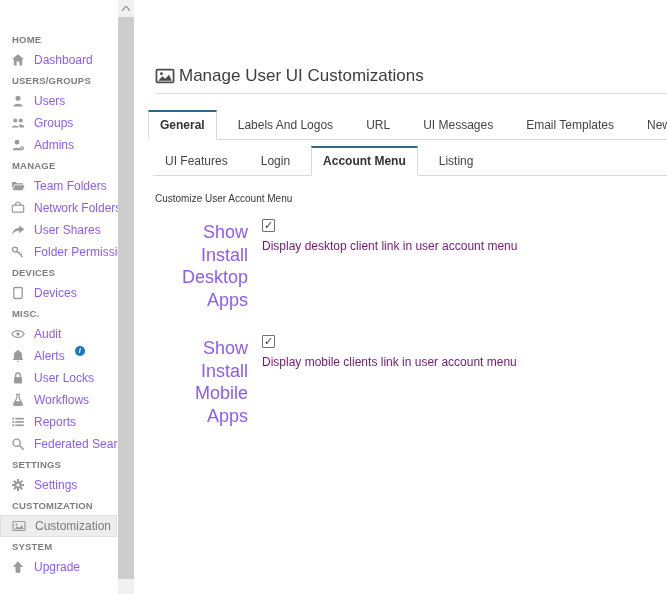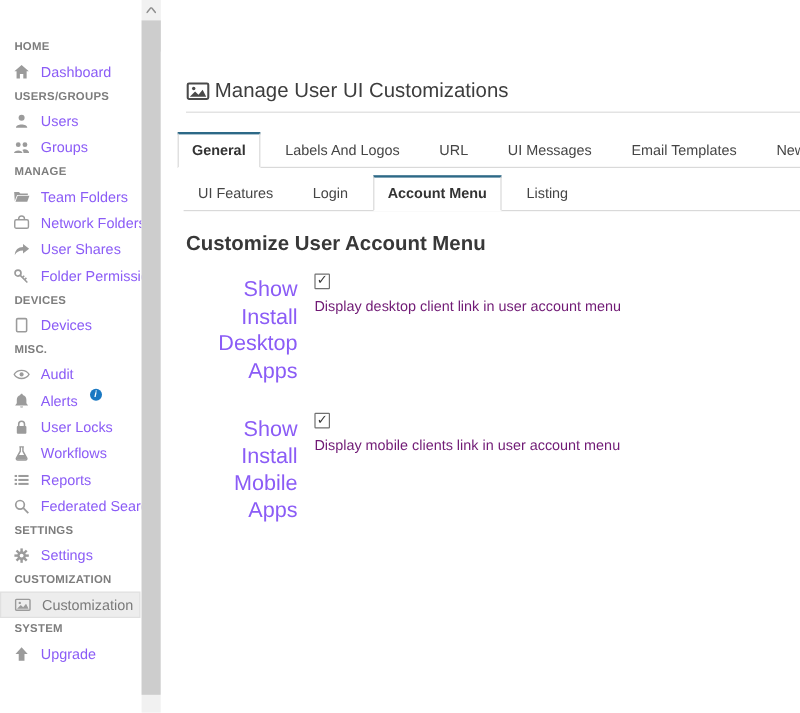--- a/index.html
+++ b/index.html
@@ -77,21 +77,21 @@
     border:1px solid transparent; margin-right:9px;text-align:right;
   }
   .tab.active {
     background:#fff; font-weight:bold; color:#333;
     border:1px solid #d9d9d9; border-top:2px solid #2d6987; border-bottom:1px solid #fff;
   }
   .subtabs { margin:5px 0 0 19px; }
 
   
   .section-heading {
-    margin:17px 0 0 21px; font-size:17px; font-weight:bold; color:#383838;
+    margin:17px 0 0 21px; font-size:10px; font-weight:normal; color:#383838;
   }
   .form { margin:15px 0 0 21px; }
   .form-row { display:flex; gap:14px; margin-bottom:24px; }
   .form-label {
     width:93px; flex:0 0 93px; text-align:right;
     font-size:18px; color:#8b5cf6; line-height:1.25; padding-top:2px;
   }
   .form-control {}
   .checkbox {
     width:13px; height:13px; background:#fff;
@@ -134,20 +134,31 @@
     <a class="nav-item">
       <span class="nav-icon">
         <svg viewBox="0 0 14 14">
             <circle class="ic" cx="4.2" cy="4.6" r="2"></circle>
             <circle class="ic" cx="9.8" cy="4.6" r="2"></circle>
             <path class="ic" d="M0.7 11.6 C0.7 8.7 7.7 8.7 7.7 11.6 Z"></path>
             <path class="ic" d="M7.6 9 C9.4 7.7 13.3 8.8 13.3 11.6 H8.6 C8.6 10.4 8.2 9.6 7.6 9 Z"></path>
           </svg>
       </span>
       <span class="nav-label">Groups</span>
+    </a>
+    <a class="nav-item">
+      <span class="nav-icon">
+        <svg viewBox="0 0 14 14">
+            <circle class="ic" cx="6" cy="4.2" r="2.4"></circle>
+            <path class="ic" d="M1.5 12.2 C1.5 8.9 10.5 8.9 10.5 12.2 Z"></path>
+            <circle class="ic" cx="11" cy="10.2" r="2"></circle>
+            <circle cx="11" cy="10.2" r="0.8" fill="#fff"></circle>
+          </svg>
+      </span>
+      <span class="nav-label">Admins</span>
     </a>
 
     <div class="section-header">MANAGE</div>
     <a class="nav-item">
       <span class="nav-icon">
         <svg viewBox="0 0 14 14">
             <path class="ic" d="M0.8 3 H4.8 L6 4.2 H12.2 V5.4 H3.2 L1.3 10.6 Z"></path>
             <path class="ic" d="M1.9 11.2 L3.7 6.2 H13.5 L11.7 11.2 Z"></path>
           </svg>
       </span>

